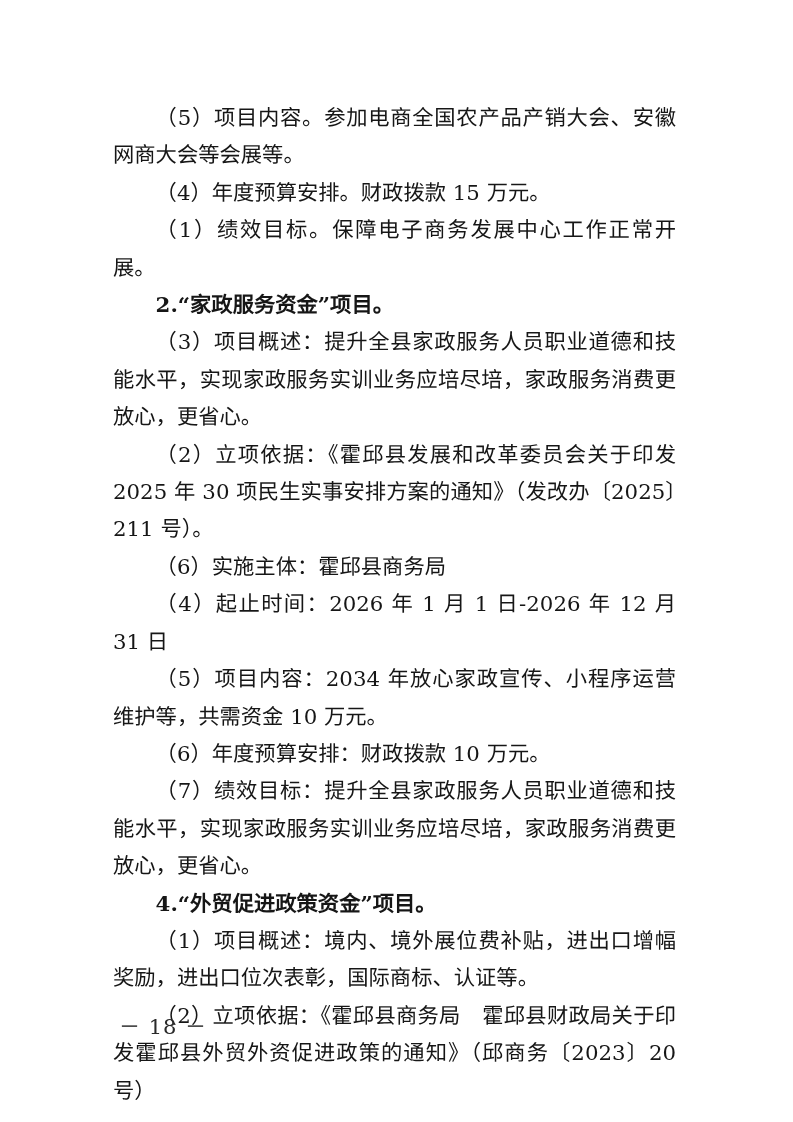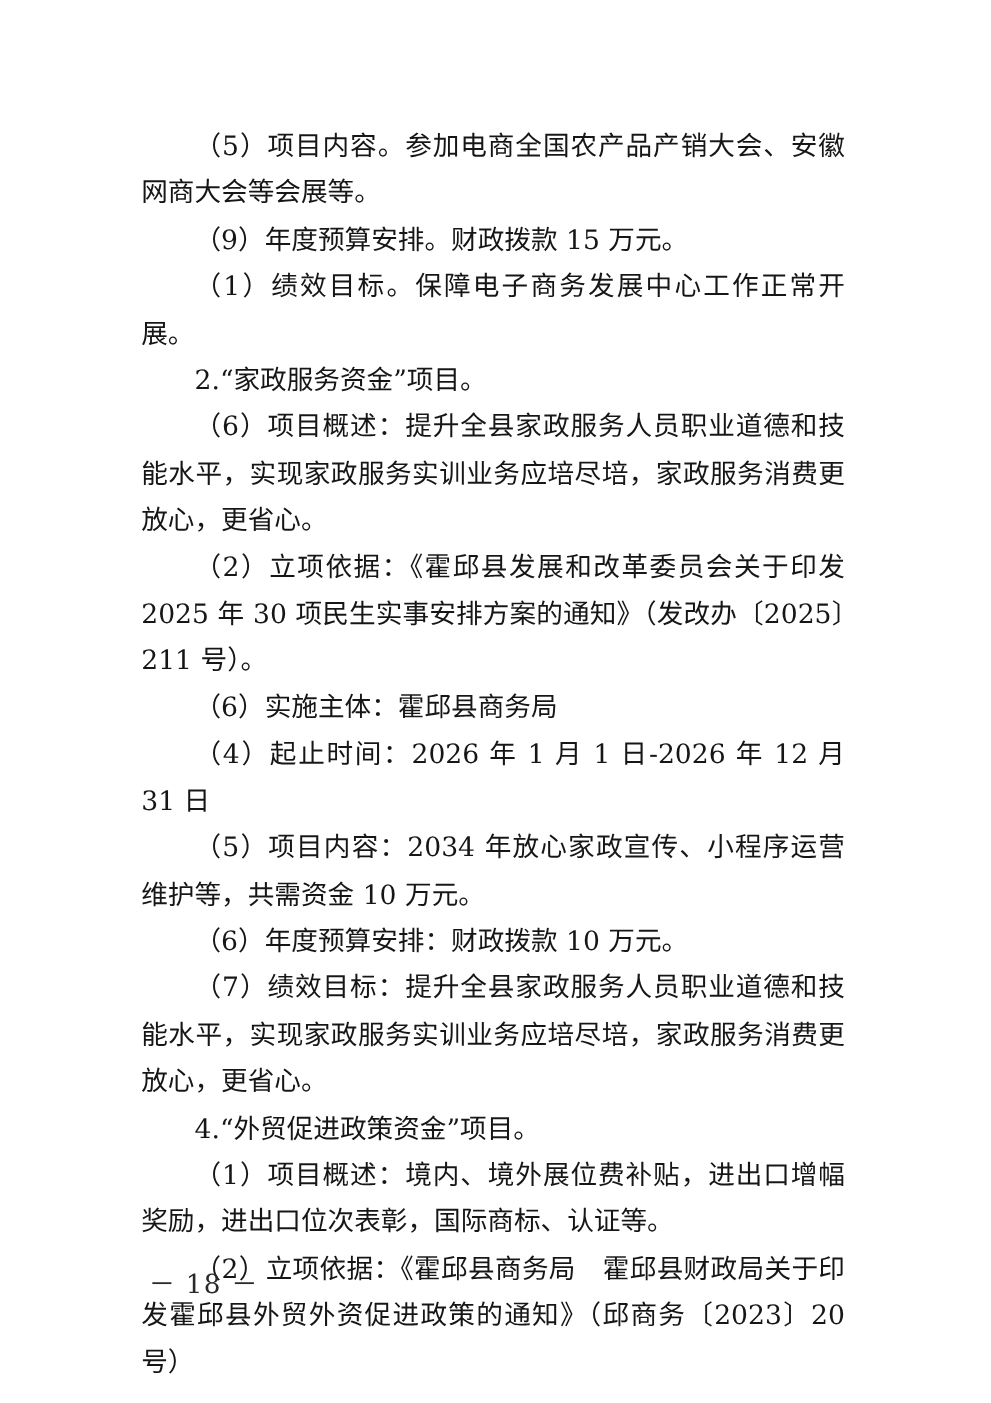--- a/index.html
+++ b/index.html
@@ -26,44 +26,44 @@
     text-align: justify;
     text-justify: inter-ideograph;
   }
   .content .para,
   .content .heading {
     margin: 0;
     padding: 0;
     text-indent: 2em;
   }
   .content .heading {
-    font-weight: 400;
+    font-weight: 700;
   }
   .page-footer {
     position: absolute;
     left: 119px;
     top: 1013px;
     font-size: 21px;
     line-height: 28px;
     color: #2a2a2a;
     letter-spacing: 1px;
     text-align: center;
   }
 </style>
 </head>
 <body>
 
 <div class="page">
 
   <div class="content">
     <p class="para">（5）项目内容。参加电商全国农产品产销大会、安徽网商大会等会展等。</p>
-    <p class="para">（9）年度预算安排。财政拨款 15 万元。</p>
+    <p class="para">（4）年度预算安排。财政拨款 15 万元。</p>
     <p class="para">（1）绩效目标。保障电子商务发展中心工作正常开展。</p>
     <p class="heading">2.“家政服务资金”项目。</p>
-    <p class="para">（6）项目概述：提升全县家政服务人员职业道德和技能水平，实现家政服务实训业务应培尽培，家政服务消费更放心，更省心。</p>
+    <p class="para">（3）项目概述：提升全县家政服务人员职业道德和技能水平，实现家政服务实训业务应培尽培，家政服务消费更放心，更省心。</p>
     <p class="para">（2）立项依据：《霍邱县发展和改革委员会关于印发 2025 年 30 项民生实事安排方案的通知》（发改办〔2025〕211 号）。</p>
     <p class="para">（6）实施主体：霍邱县商务局</p>
     <p class="para">（4）起止时间：2026 年 1 月 1 日-2026 年 12 月 31 日</p>
     <p class="para">（5）项目内容：2034 年放心家政宣传、小程序运营维护等，共需资金 10 万元。</p>
     <p class="para">（6）年度预算安排：财政拨款 10 万元。</p>
     <p class="para">（7）绩效目标：提升全县家政服务人员职业道德和技能水平，实现家政服务实训业务应培尽培，家政服务消费更放心，更省心。</p>
     <p class="heading">4.“外贸促进政策资金”项目。</p>
     <p class="para">（1）项目概述：境内、境外展位费补贴，进出口增幅奖励，进出口位次表彰，国际商标、认证等。</p>
     <p class="para">（2）立项依据：《霍邱县商务局　霍邱县财政局关于印发霍邱县外贸外资促进政策的通知》（邱商务〔2023〕20 号）</p>
   </div>

